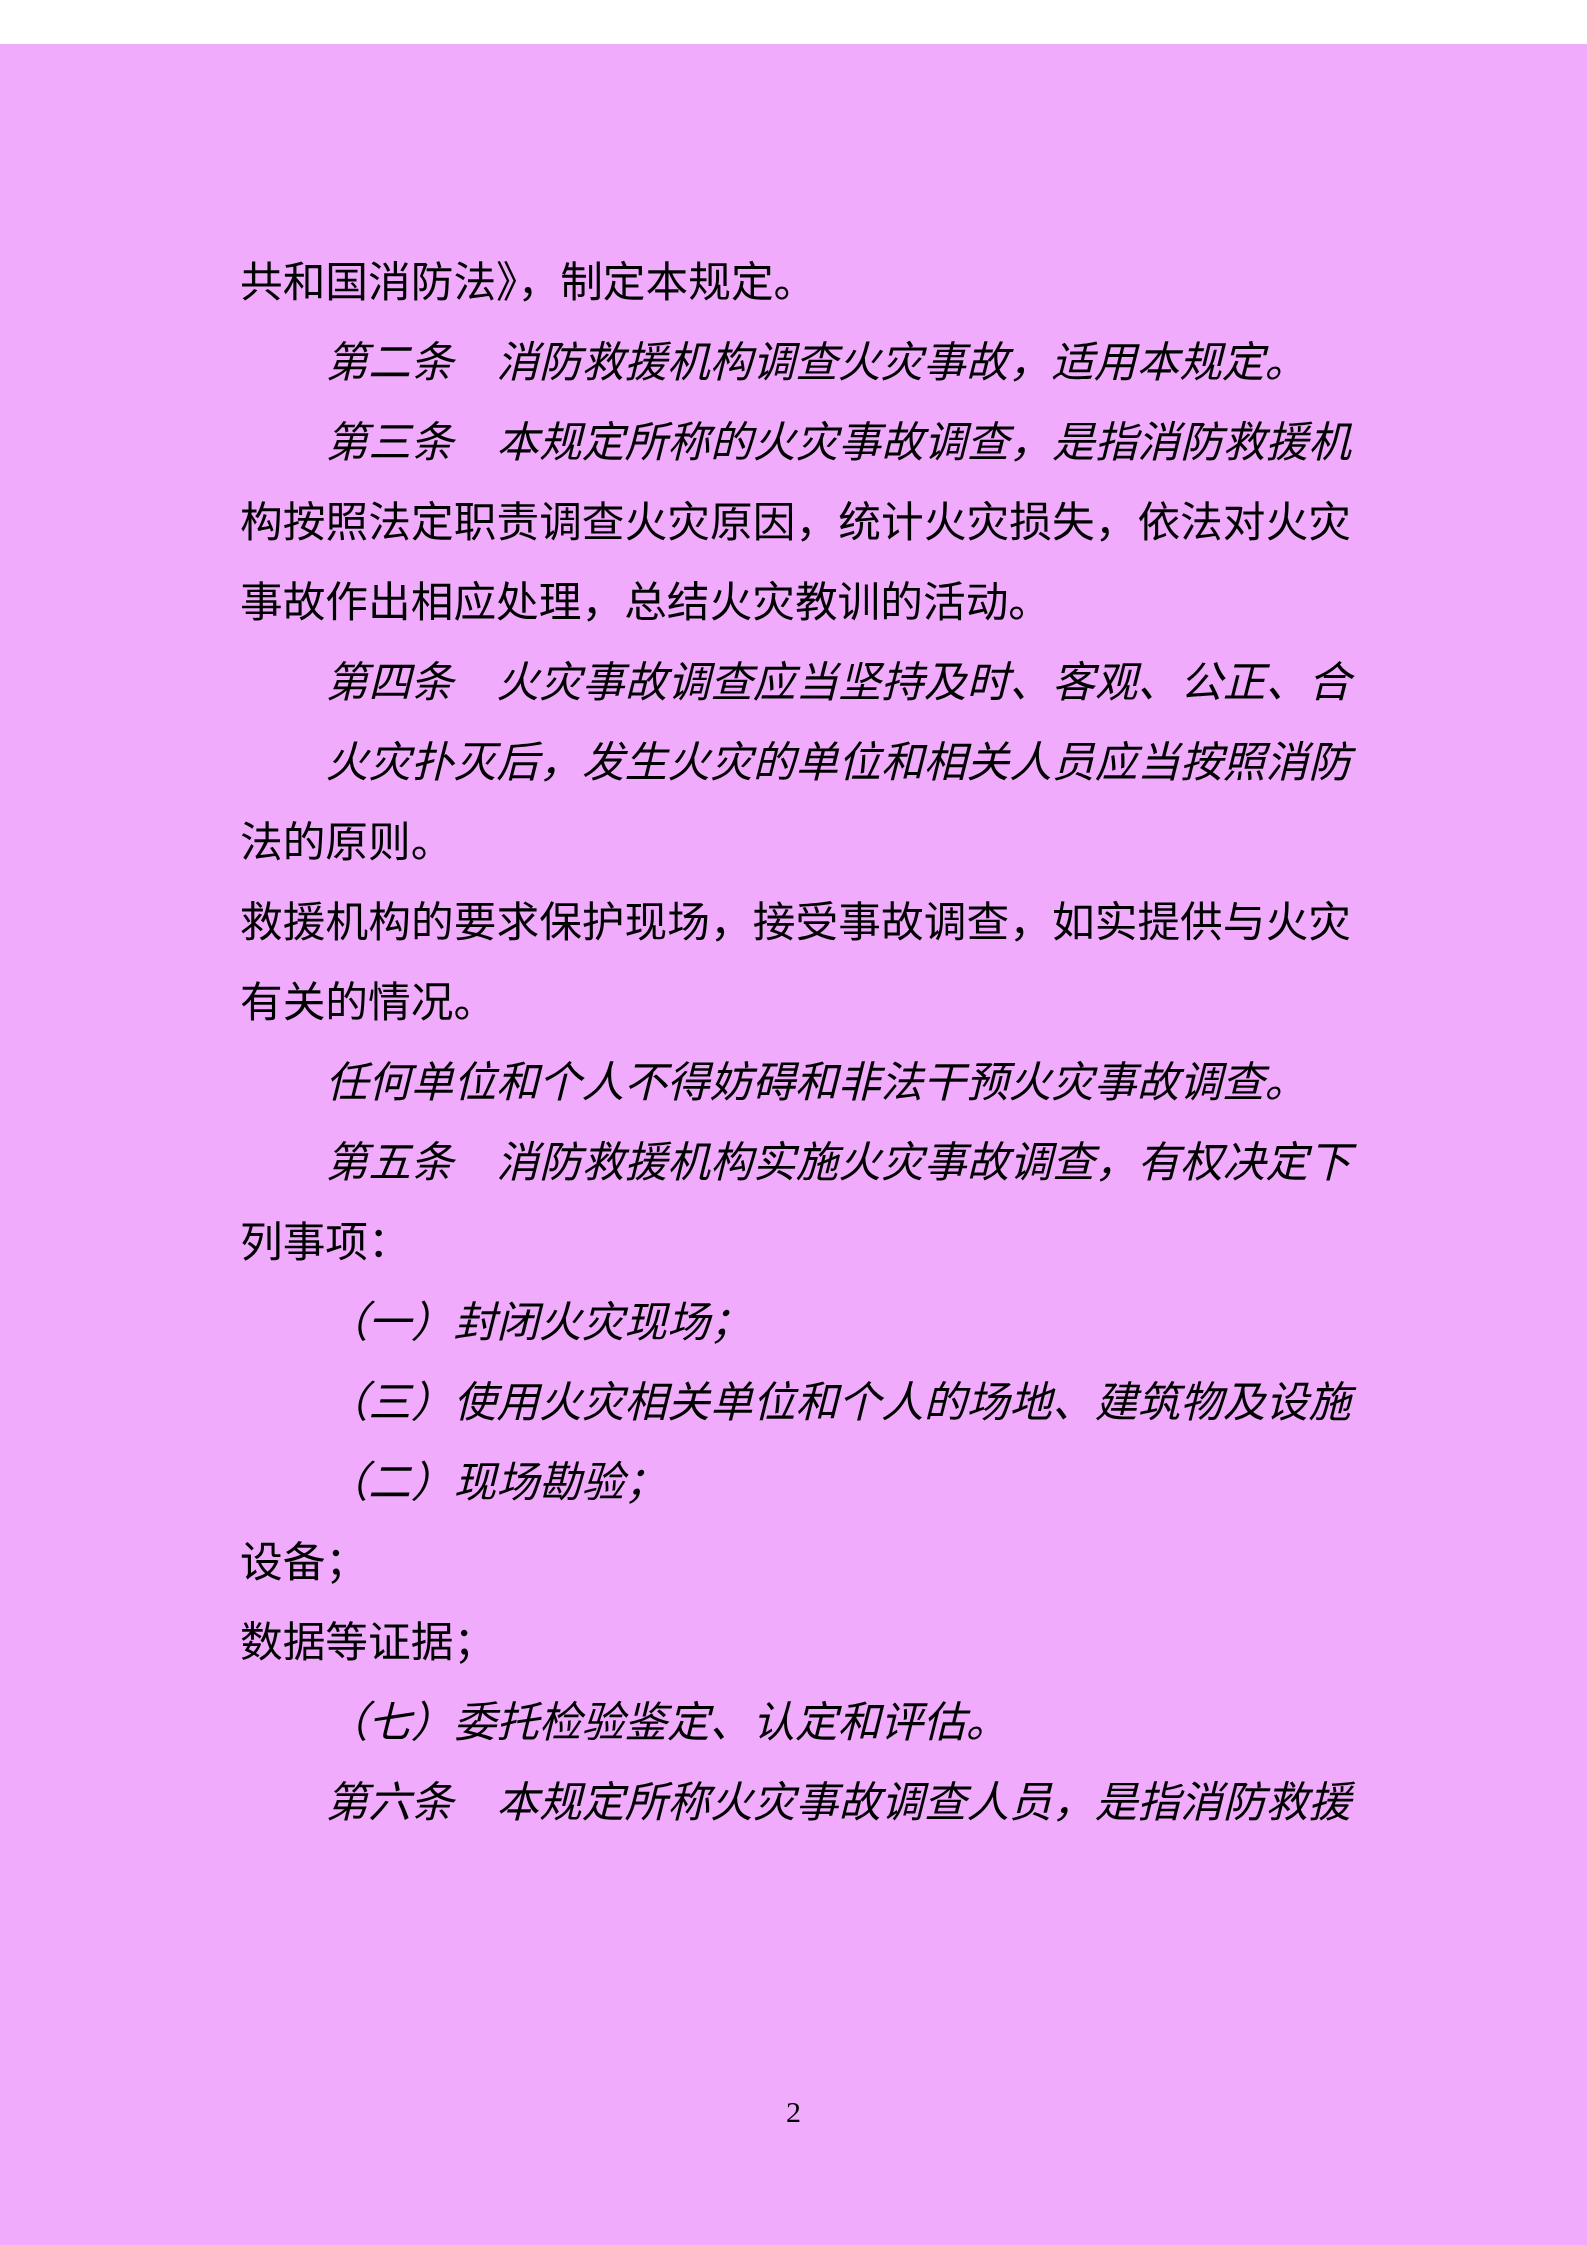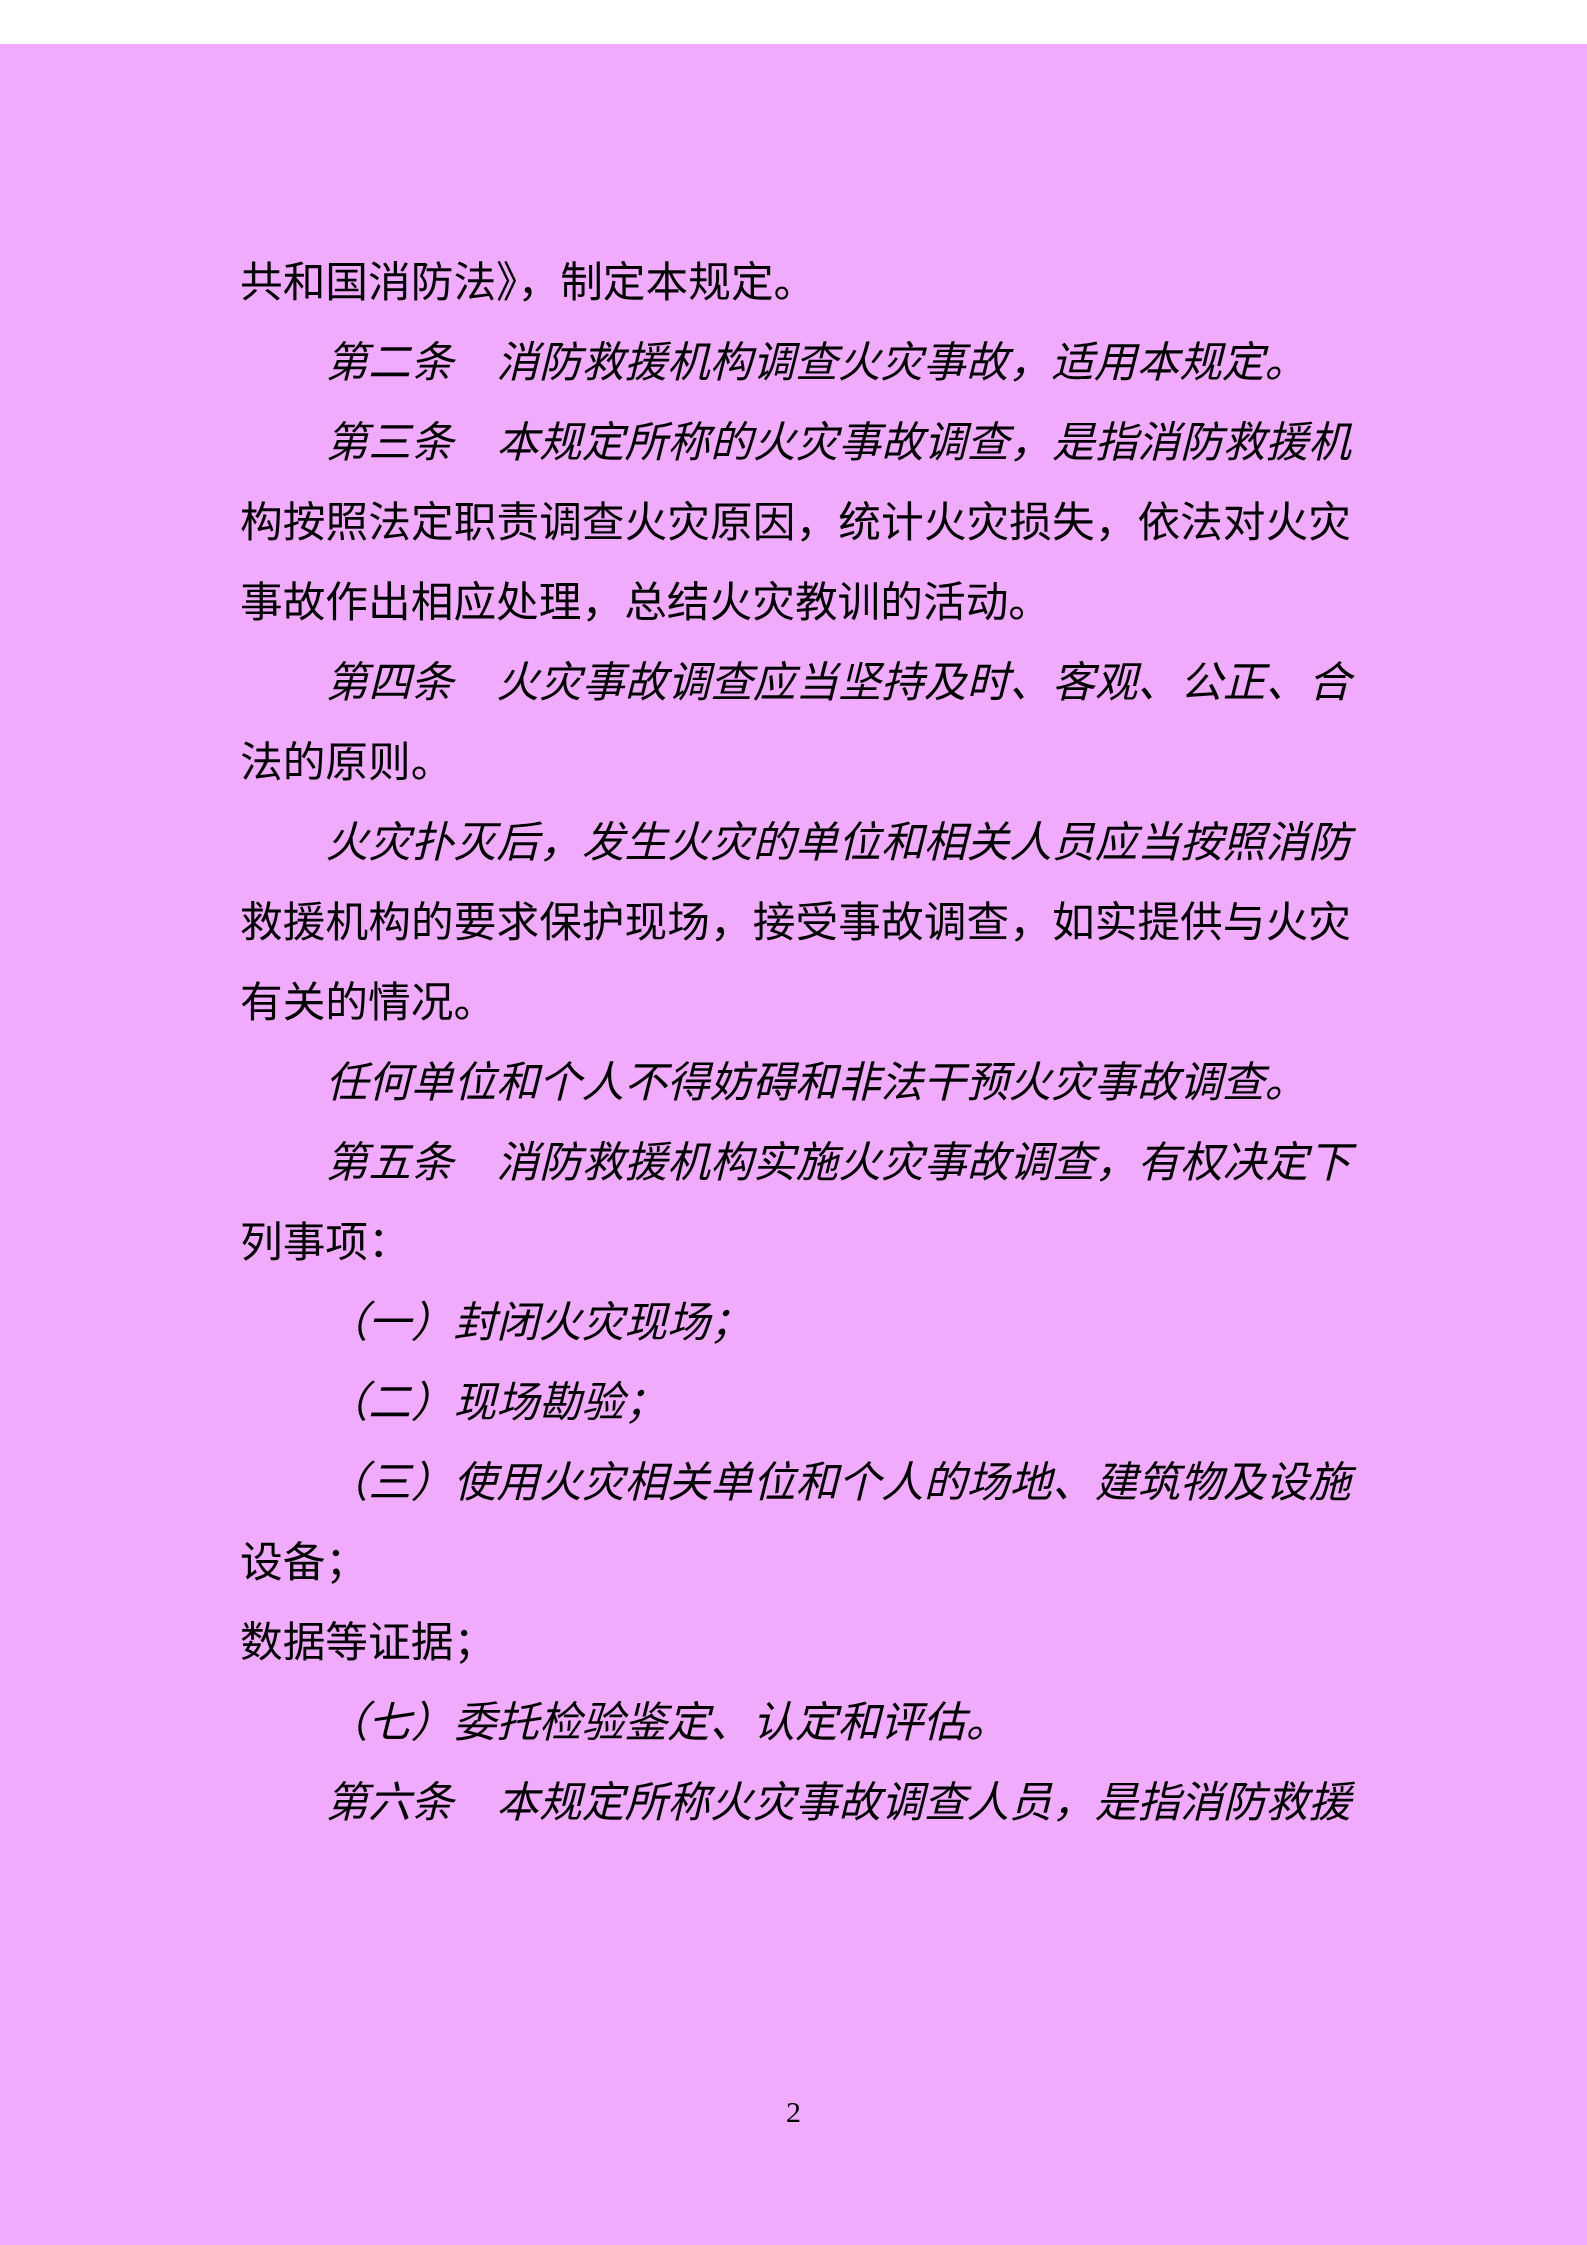--- a/index.html
+++ b/index.html
@@ -52,29 +52,29 @@
 <body>
 
 <div class="page">
   <div class="doc-body">
     <div class="line">共和国消防法》，制定本规定。</div>
     <div class="line indent">第二条　消防救援机构调查火灾事故，适用本规定。</div>
     <div class="line indent fill">第三条　本规定所称的火灾事故调查，是指消防救援机</div>
     <div class="line fill">构按照法定职责调查火灾原因，统计火灾损失，依法对火灾</div>
     <div class="line">事故作出相应处理，总结火灾教训的活动。</div>
     <div class="line indent fill">第四条　火灾事故调查应当坚持及时、客观、公正、合</div>
+    <div class="line indent fill">火灾扑灭后，发生火灾的单位和相关人员应当按照消防</div>
     <div class="line">法的原则。</div>
-    <div class="line indent fill">火灾扑灭后，发生火灾的单位和相关人员应当按照消防</div>
     <div class="line fill">救援机构的要求保护现场，接受事故调查，如实提供与火灾</div>
     <div class="line">有关的情况。</div>
     <div class="line indent">任何单位和个人不得妨碍和非法干预火灾事故调查。</div>
     <div class="line indent fill">第五条　消防救援机构实施火灾事故调查，有权决定下</div>
     <div class="line">列事项：</div>
     <div class="line indent">（一）封闭火灾现场；</div>
+    <div class="line indent fill">（三）使用火灾相关单位和个人的场地、建筑物及设施</div>
     <div class="line indent">（二）现场勘验；</div>
-    <div class="line indent fill">（三）使用火灾相关单位和个人的场地、建筑物及设施</div>
     <div class="line">设备；</div>
     <div class="line">数据等证据；</div>
     <div class="line indent">（七）委托检验鉴定、认定和评估。</div>
     <div class="line indent fill">第六条　本规定所称火灾事故调查人员，是指消防救援</div>
   </div>
   <div class="page-num">2</div>
 </div>
 
 </body></html>

